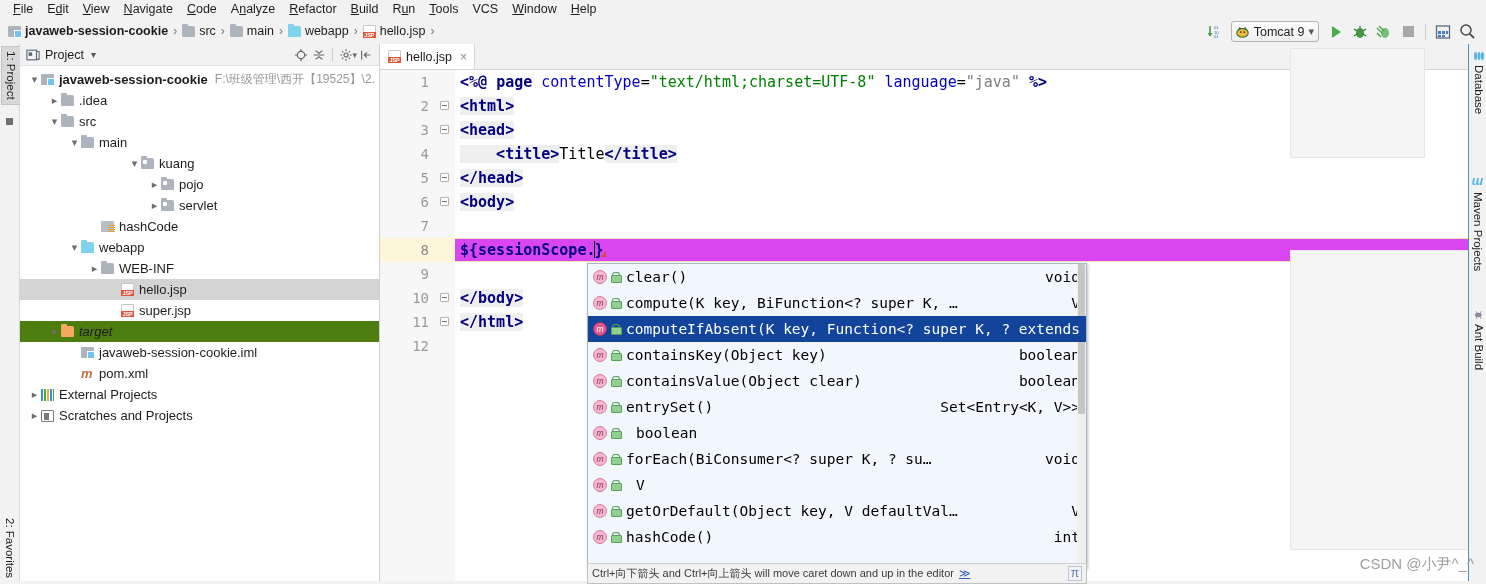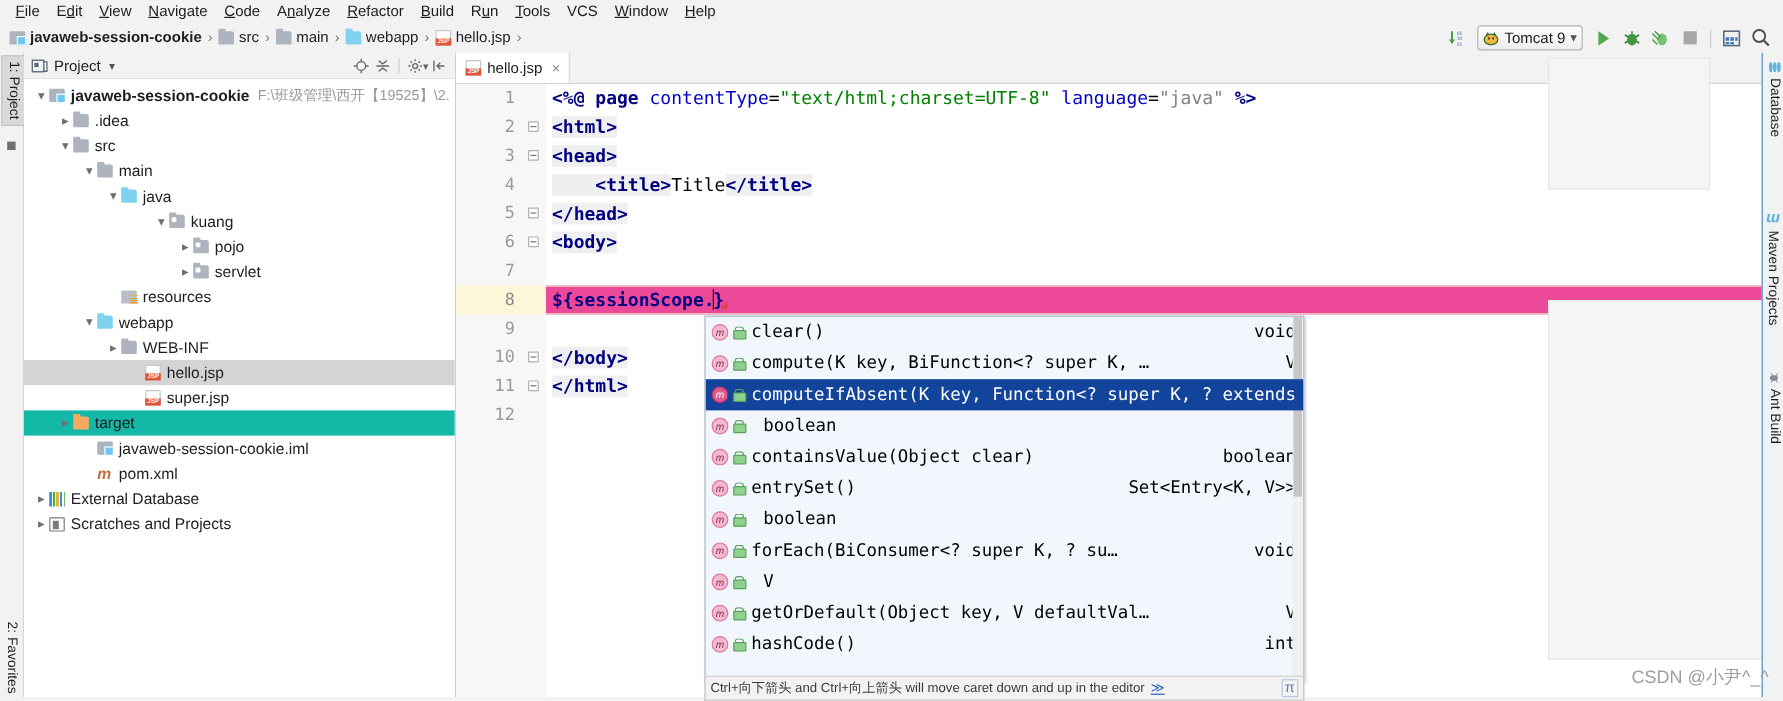--- a/index.html
+++ b/index.html
@@ -80,21 +80,21 @@
      padding:0 4px 0 6px; border-bottom:1px solid #e2e2e2;}
   .proj-header .title{ font-size:12.5px; margin-left:5px;}
   .proj-header .sp{ flex:1; }
   .hicon{ width:18px;height:18px; display:flex;align-items:center;justify-content:center;
      color:#6a6a6a; font-size:12px;}
   .tree{ position:absolute; top:22px; left:0; right:0; bottom:0; overflow:hidden;
      padding-top:3px; background:#fff;}
   .row{ height:21px; display:flex; align-items:center; white-space:nowrap;
      font-size:13px; padding-right:4px;}
   .row.sel{ background:#d4d4d4;}
-  .row.hl{ background:#14b8a6;}
+  .row.hl{ background:#4d7c0f;font-style:italic;}
   .arrow{ width:13px; text-align:center; color:#6f6f6f; font-size:9px; flex:0 0 13px;}
   .arrow.down::before{ content:"\25BE"; font-size:11px;}
   .arrow.right::before{ content:"\25B8"; font-size:11px;}
   .lbl{ margin-left:5px;}
   .lbl.bold{ font-weight:bold;}
   .path{ color:#999; margin-left:7px; font-size:12px;}
   .extlib{ width:13px;height:12px; background:
      linear-gradient(90deg,#3f8fd0 0 2px,transparent 2px 3px,#49a83f 3px 5px,
      transparent 5px 6px,#e0b33a 6px 8px,transparent 8px 9px,#3f8fd0 9px 11px,
      transparent 11px 12px,#49a83f 12px 13px);}
@@ -124,21 +124,21 @@
      color:#9a9a9a; font-family:"DejaVu Sans Mono", monospace; font-size:14px;}
   .gutter .ln.cur{ background:#fdf6d8; color:#8a8a8a;}
   .fold{ position:absolute; right:6px; width:9px; height:9px; border:1px solid #b0b0b0;
      background:#fff; border-radius:1px;}
   .fold::after{ content:""; position:absolute; left:1px; top:3px; width:5px; height:1px;
      background:#777;}
   .code{ position:absolute; left:75px; top:0; right:0; bottom:0;
      font-family:"DejaVu Sans Mono", monospace; font-size:15px; line-height:24px;
      white-space:pre; color:#000;}
   .cl{ height:24px; padding-left:5px;}
-  .cl.cur{ background:#ec4899; box-shadow:inset 0 -1px 0 #ece3bb, inset 0 1px 0 #ece3bb;}
+  .cl.cur{ background:#d946ef; box-shadow:inset 0 -1px 0 #ece3bb, inset 0 1px 0 #ece3bb;}
   .kw{ color:#000080; font-weight:bold;}
   .attr{ color:#0000c0;}
   .str{ color:#008000;}
   .strg{ color:#808080;}
   .tagbg{ background:#efefef;}
   .el{ color:#000080; font-weight:bold;}
   .caret{ display:inline-block; width:1px; height:17px; background:#000;
      vertical-align:-3px; margin:0 -1px;}
   .redsq{ display:inline-block; width:5px; height:5px; border-bottom:2px solid #d64545;
      border-right:2px solid #d64545; vertical-align:-2px; margin-left:-3px;}
@@ -370,26 +370,20 @@
           <span class="ic folder"></span>
           <span class="lbl">src</span>
         </div>
         <div class="row">
           <span style="width:48px;flex:0 0 48px"></span>
           <span class="arrow down"></span>
           <span class="ic folder"></span>
           <span class="lbl">main</span>
         </div>
         <div class="row">
-          <span style="width:68px;flex:0 0 68px"></span>
-          <span class="arrow down"></span>
-          <span class="ic folder blue"></span>
-          <span class="lbl">java</span>
-        </div>
-        <div class="row">
           <span style="width:108px;flex:0 0 108px"></span>
           <span class="arrow down"></span>
           <span class="ic folder pkg"></span>
           <span class="lbl">kuang</span>
         </div>
         <div class="row">
           <span style="width:128px;flex:0 0 128px"></span>
           <span class="arrow right"></span>
           <span class="ic folder pkg"></span>
           <span class="lbl">pojo</span>
@@ -397,21 +391,21 @@
         <div class="row">
           <span style="width:128px;flex:0 0 128px"></span>
           <span class="arrow right"></span>
           <span class="ic folder pkg"></span>
           <span class="lbl">servlet</span>
         </div>
         <div class="row">
           <span style="width:68px;flex:0 0 68px"></span>
           <span class="arrow"></span>
           <span class="ic resic"></span>
-          <span class="lbl">resources</span>
+          <span class="lbl">hashCode</span>
         </div>
         <div class="row">
           <span style="width:48px;flex:0 0 48px"></span>
           <span class="arrow down"></span>
           <span class="ic folder blue"></span>
           <span class="lbl">webapp</span>
         </div>
         <div class="row">
           <span style="width:68px;flex:0 0 68px"></span>
           <span class="arrow right"></span>
@@ -445,21 +439,21 @@
         <div class="row">
           <span style="width:48px;flex:0 0 48px"></span>
           <span class="arrow"></span>
           <span class="mvn">m</span>
           <span class="lbl">pom.xml</span>
         </div>
         <div class="row">
           <span style="width:8px;flex:0 0 8px"></span>
           <span class="arrow right"></span>
           <span class="ic extlib"></span>
-          <span class="lbl">External Database</span>
+          <span class="lbl">External Projects</span>
         </div>
         <div class="row">
           <span style="width:8px;flex:0 0 8px"></span>
           <span class="arrow right"></span>
           <span class="ic scratch"></span>
           <span class="lbl">Scratches and Projects</span>
         </div>
       </div>
   </div>
 
@@ -542,20 +536,21 @@
         </div>
         <div class="pitem">
           <span class="micon">m</span>
           <span class="lockic"></span>
           <span class="sig">computeIfPresent(K key, BiFunction&lt;? …</span>
           <span class="ret">V</span>
         </div>
         <div class="pitem">
           <span class="micon">m</span>
           <span class="lockic"></span>
+          <span class="sig">containsKey(Object key)</span>
           <span class="ret">boolean</span>
         </div>
         <div class="pitem">
           <span class="micon">m</span>
           <span class="lockic"></span>
           <span class="sig">containsValue(Object clear)</span>
           <span class="ret">boolean</span>
         </div>
         <div class="pitem">
           <span class="micon">m</span>

